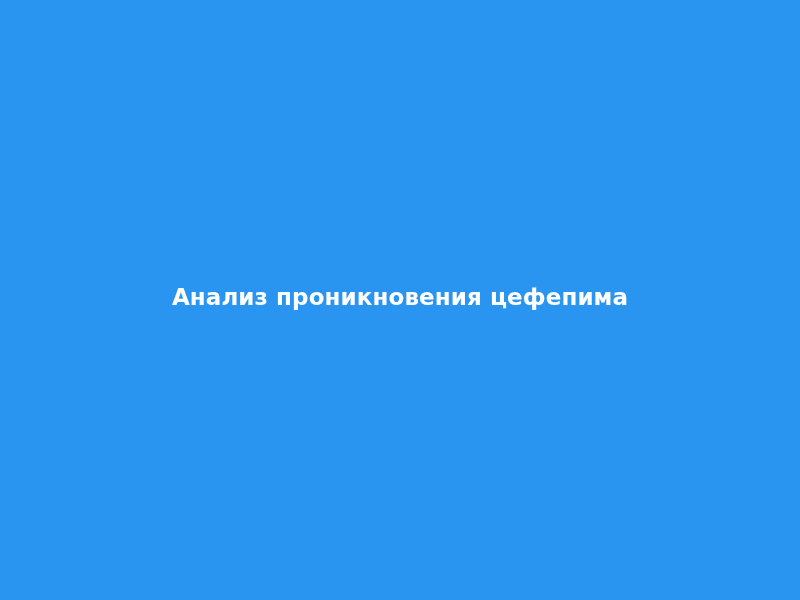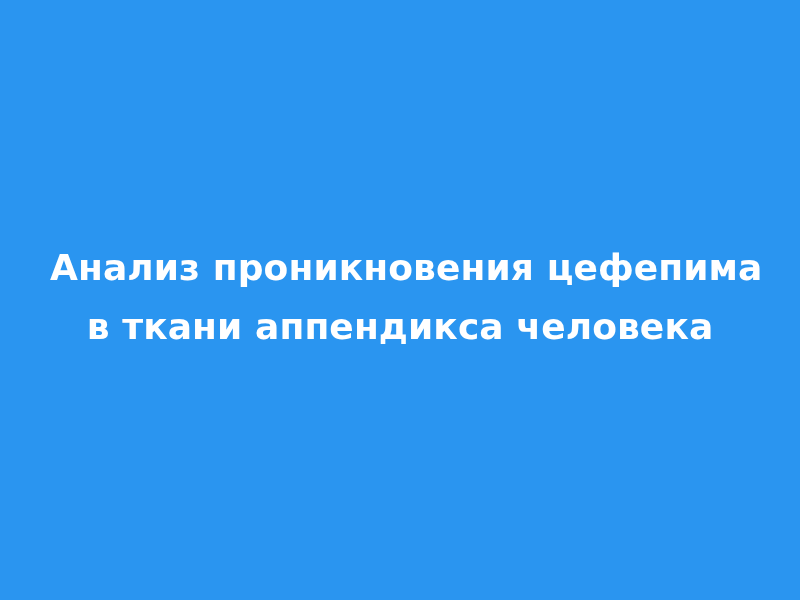--- a/index.html
+++ b/index.html
@@ -31,30 +31,29 @@
   .title-block {
     width: 700px;
     margin-top: -6px; 
     text-align: center;
     -webkit-font-smoothing: antialiased;
   }
 
   .title-line {
     display: block;
     color: #ffffff;
-    font-size: 36px;
+    font-size: 23px;
     font-weight: bold;
     line-height: 59px;
     letter-spacing: 0.1px;
     white-space: nowrap;
   }
 </style>
 </head>
 <body>
 
 <div class="slide">
 
   <div class="title-block">
     <span class="title-line">Анализ проникновения цефепима</span>
-    <span class="title-line">в ткани аппендикса человека</span>
   </div>
 
 </div>
 
 </body></html>

